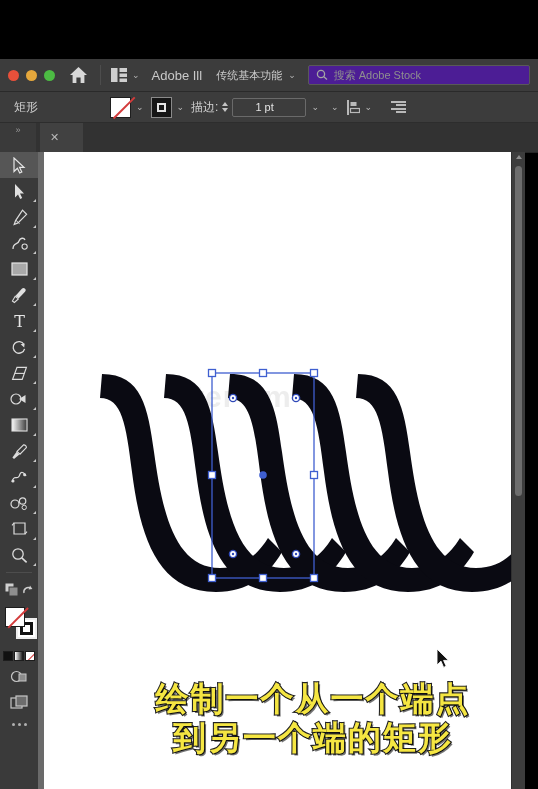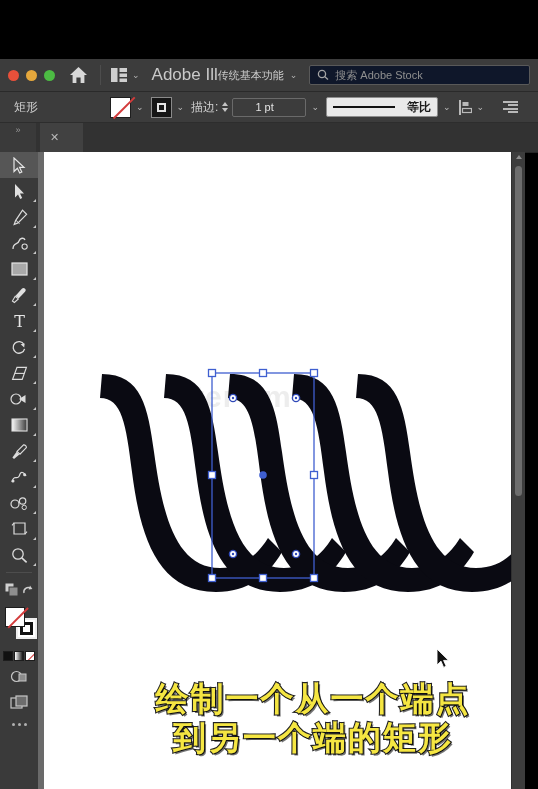--- a/index.html
+++ b/index.html
@@ -24,23 +24,23 @@
           background:#3c3c3c;border-bottom:1px solid #2a2a2a;
           display:flex;align-items:center;box-sizing:border-box;padding-left:8px;}
   .traffic{display:flex;align-items:center;gap:7px;margin-right:13px;}
   .dot{width:11px;height:11px;border-radius:50%;}
   .dot.r{background:#e8503a;} .dot.y{background:#e5a73c;} .dot.g{background:#4cbb43;}
 
   .homeicon{width:20px;height:20px;margin-right:12px;display:flex;align-items:center;justify-content:center;}
   .sepv{width:1px;height:20px;background:#4d4d4d;margin-right:10px;}
   .arrangeicon{width:16px;height:14px;display:flex;flex-direction:column;justify-content:space-between;margin-right:5px;}
   .chev{color:#b4b4b4;font-size:9px;margin-right:12px;}
-  .appbar .lbl{color:#c9c9c9;font-size:17px;margin-right:0;white-space:nowrap;}
+  .appbar .lbl{color:#c9c9c9;font-size:13px;margin-right:14px;white-space:nowrap;}
   .wsname{color:#cdcdcd;font-size:11px;margin-right:6px;white-space:nowrap;}
-  .searchbox{flex:1;height:20px;background:#0f172a;border:1px solid #595959;border-radius:2px;
+  .searchbox{flex:1;height:20px;background:#4c1d95;border:1px solid #595959;border-radius:2px;
              display:flex;align-items:center;padding:0 7px;margin-right:8px;box-sizing:border-box;}
   .searchbox .ph{color:#8f8f8f;font-size:11px;margin-left:6px;white-space:nowrap;}
 
   
   .ctrlbar{position:absolute;left:0;top:92px;width:538px;height:31px;background:#3c3c3c;
            border-bottom:1px solid #2d2d2d;display:flex;align-items:center;box-sizing:border-box;padding-left:14px;}
   .ctrlbar .toolname{color:#cfcfcf;font-size:12px;width:96px;white-space:nowrap;}
   .swatchbtn{width:21px;height:21px;background:#fff;border:1px solid #1e1e1e;position:relative;box-sizing:border-box;}
   .swatchbtn .slash{position:absolute;left:-2px;top:50%;width:30px;height:1.6px;background:#d33b3b;
                     transform:rotate(-45deg);transform-origin:center;}
@@ -186,24 +186,20 @@
     <span class="lab">描边:</span>
 
     <div class="spin">
       <span class="up"></span>
       <span class="dn"></span>
     </div>
 
     <div class="numfield">1 pt</div>
     <span class="mchev">⌄</span>
 
-    <div class="profbox">
-      <span class="line"></span>
-      <span class="pt">等比</span>
-    </div>
     <span class="mchev">⌄</span>
 
     <div class="aligni">
       <svg width="14" height="15" viewBox="0 0 14 15">
         <rect x="1" y="0" width="2" height="15" fill="#b9b9b9"></rect>
         <rect x="4.5" y="2" width="6" height="4" fill="#b9b9b9"></rect>
         <rect x="4.5" y="8.5" width="9" height="4" fill="none" stroke="#b9b9b9" stroke-width="1.2"></rect>
       </svg>
     </div>
     <span class="mchev">⌄</span>

